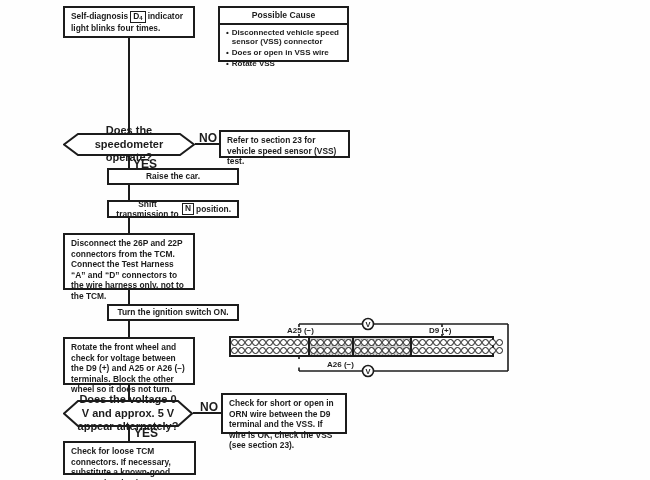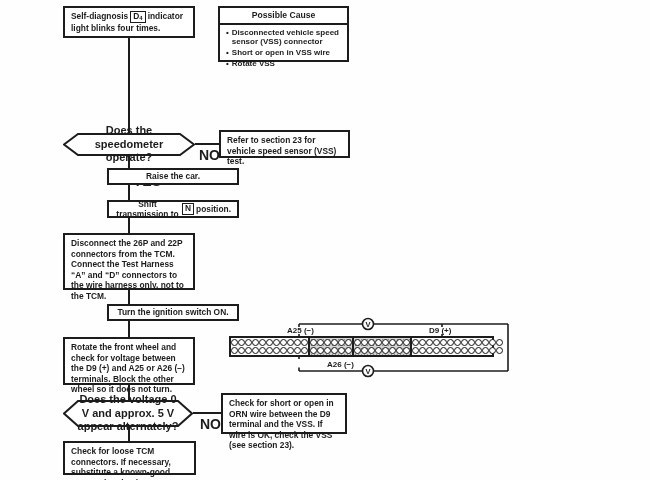--- a/index.html
+++ b/index.html
@@ -3,21 +3,21 @@
 <meta charset="utf-8">
 <style>
   html,body{margin:0;padding:0;background:#e8e8e8;}
   #page{position:relative;width:650px;height:480px;background:#fefefe;overflow:hidden;
         font-family:"Liberation Sans",sans-serif;color:#1c1c1c;}
   .box{position:absolute;border:2px solid #1c1c1c;background:#fff;box-sizing:border-box;
        font-size:8.4px;font-weight:700;line-height:1.25;padding:3px 6px;}
   .center{display:flex;align-items:center;justify-content:center;text-align:center;margin-left:44px;}
   .vline{position:absolute;width:2px;background:#1c1c1c;}
   .hline{position:absolute;height:2px;background:#1c1c1c;}
-  .lbl{position:absolute;font-size:14px;font-weight:700;margin-top:16px;}
+  .lbl{position:absolute;font-size:12px;font-weight:700;}
   .hex{position:absolute;}
   .hex svg{position:absolute;left:0;top:0;}
   .hex .hextext{position:absolute;left:10px;right:10px;top:0;bottom:0;display:flex;
        align-items:center;justify-content:center;text-align:center;
        font-size:11px;font-weight:700;line-height:1.25;}
   .key{display:inline-block;border:1.5px solid #1c1c1c;padding:0 2px;margin:0 2px;
        font-weight:700;line-height:1.1;}
   .key sub{font-size:6px;vertical-align:-1px;}
   
   #causes{padding:0;}
@@ -52,21 +52,21 @@
 
   <div class="box" id="causes" style="left:218px;top:6px;width:131px;height:56px;">
     <div class="hdr">Possible Cause</div>
     <ul>
       <li>
           <span class="bullet">•</span>
           <span>Disconnected vehicle speed sensor (VSS) connector</span>
         </li>
       <li>
           <span class="bullet">•</span>
-          <span>Short or open in VSS wire</span>
+          <span>Does or open in VSS wire</span>
         </li>
       <li>
           <span class="bullet">•</span>
           <span>Rotate VSS</span>
         </li>
     </ul>
   </div>
 
   <div class="vline" style="left:127.5px;top:38px;height:95px;"></div>
 

